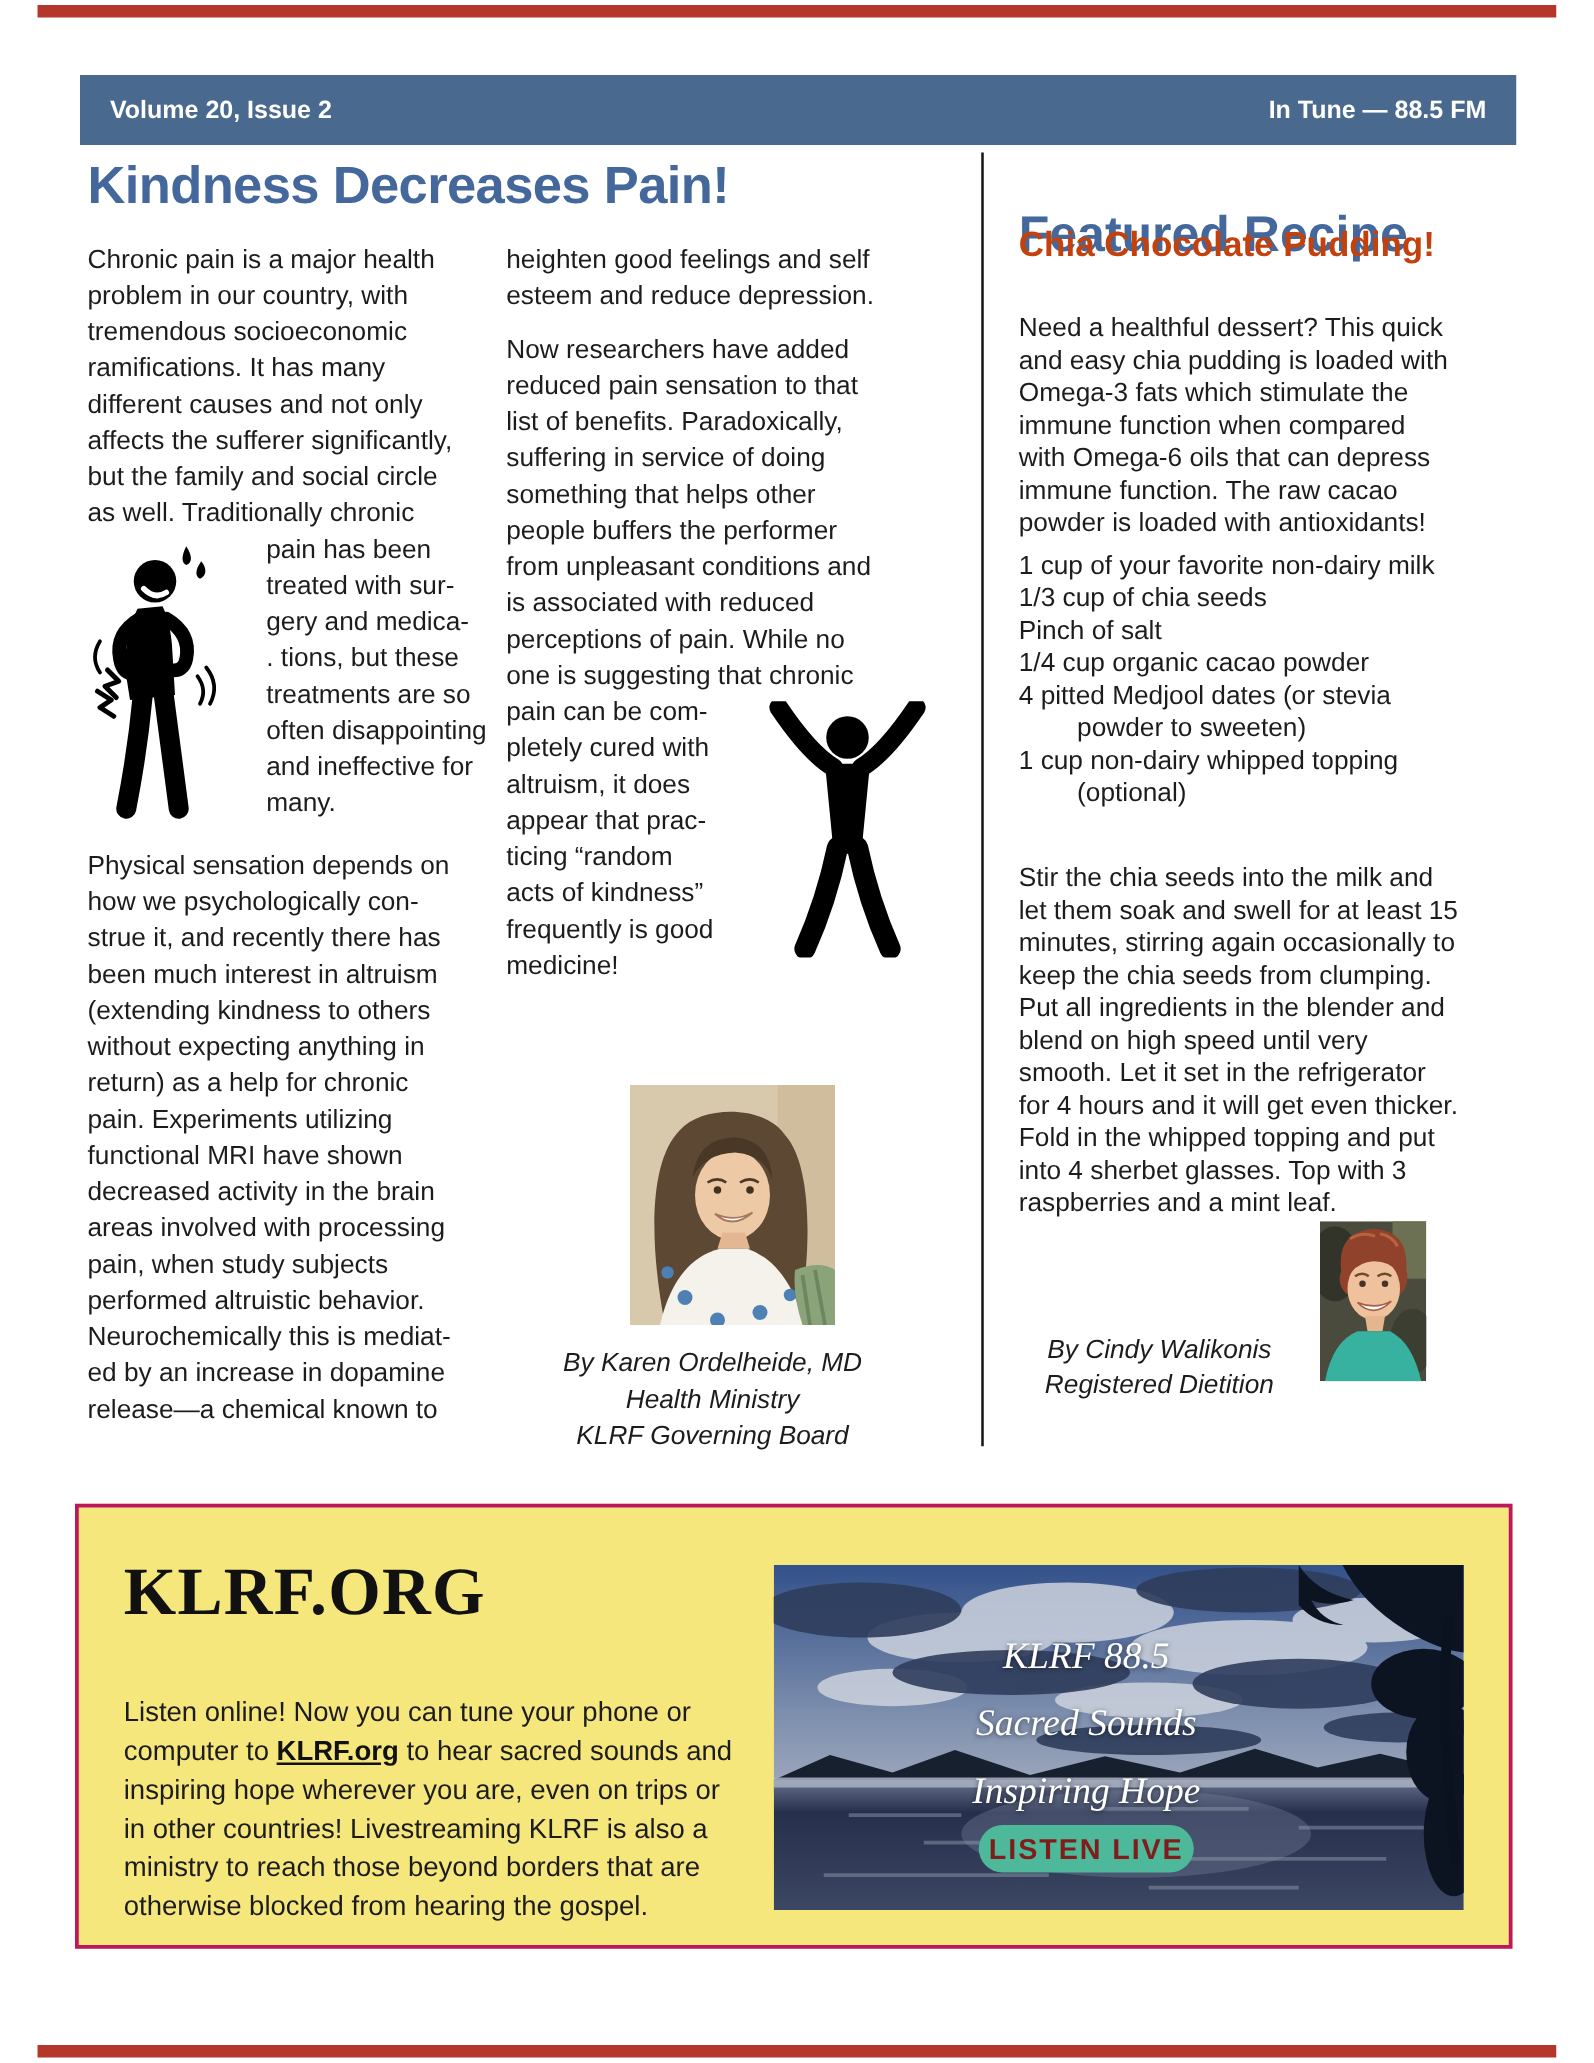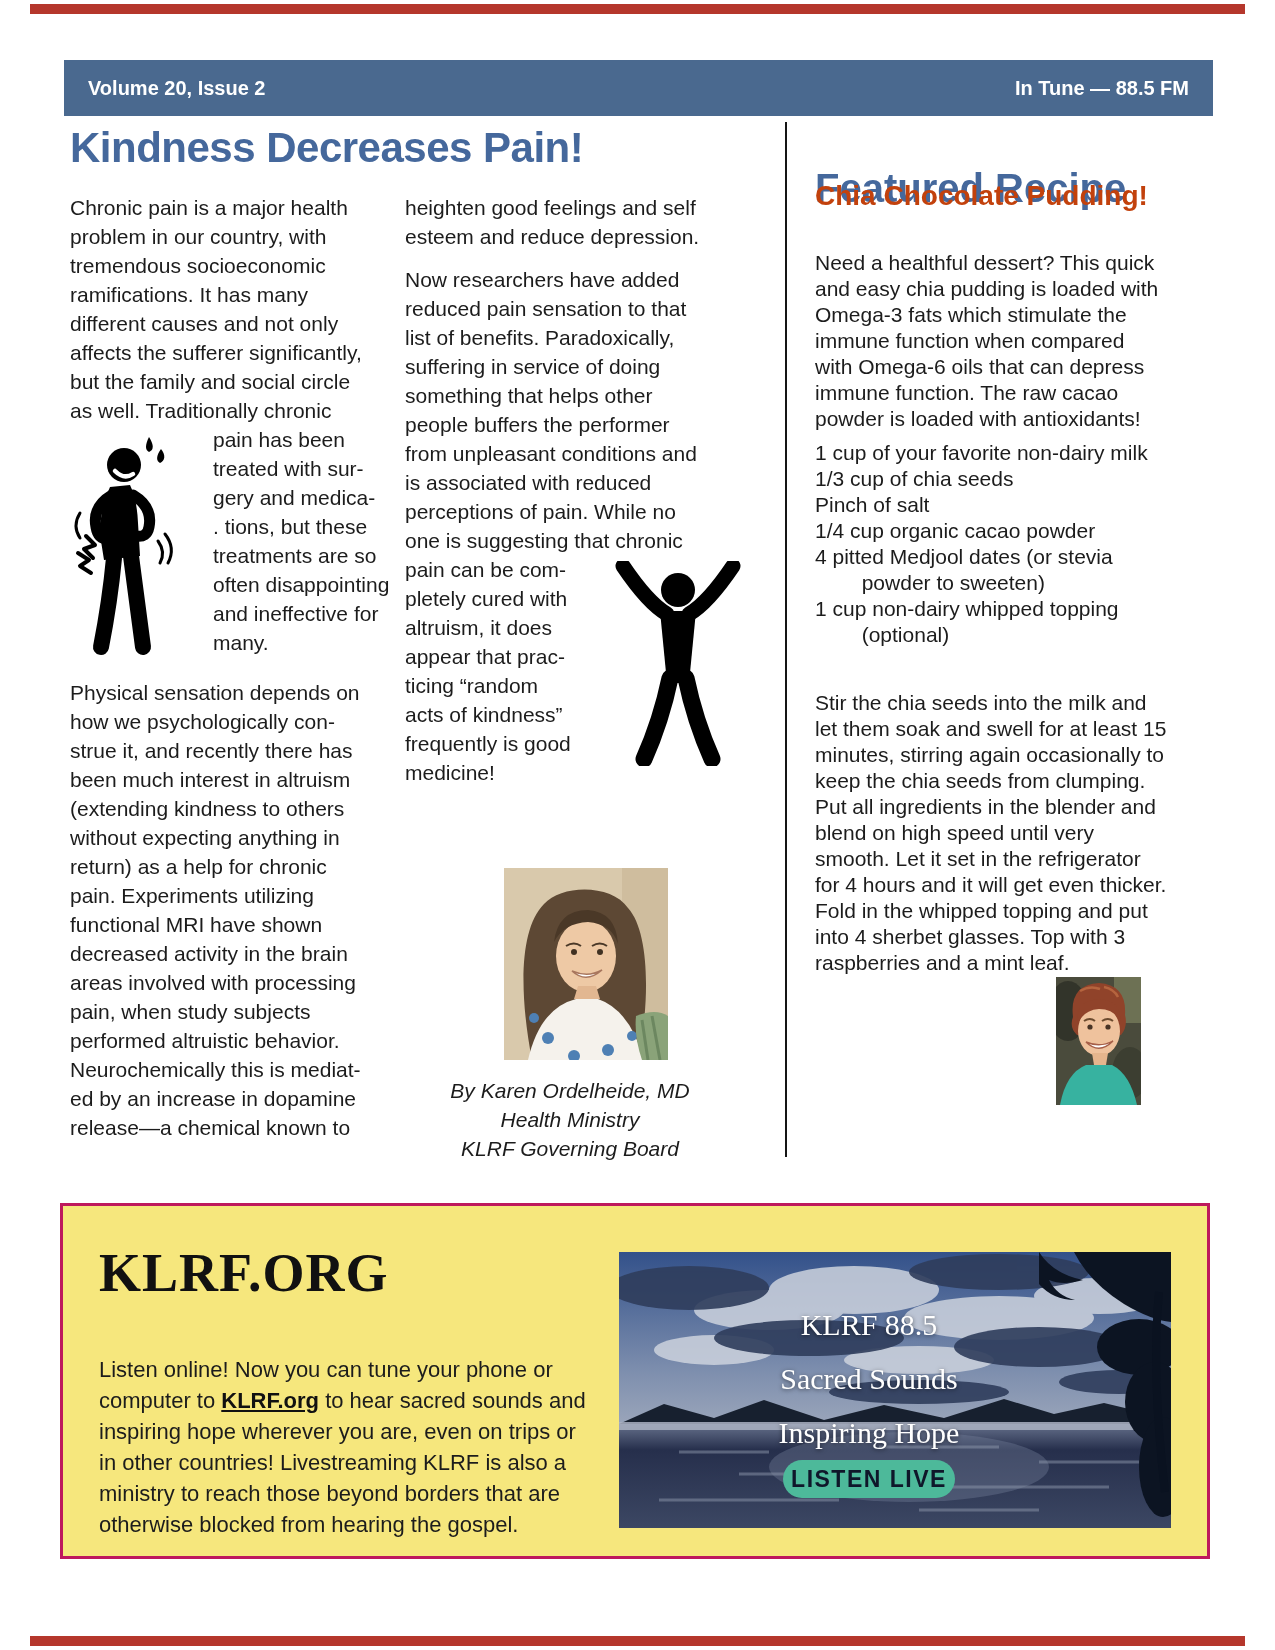--- a/index.html
+++ b/index.html
@@ -38,27 +38,27 @@
   .promo{position:absolute;left:60px;top:1203px;width:1150px;height:356px;background:#f6e77d;
          border:3px solid #be185d;box-sizing:border-box;}
   .promo-title{position:absolute;left:36px;top:36px;font-family:"Liberation Serif","DejaVu Serif",serif;
                font-weight:bold;font-size:54px;letter-spacing:1px;color:#111;}
   .promo-text{position:absolute;left:36px;top:148px;width:520px;font-size:22px;line-height:31px;white-space:pre;}
   .promo-text a{color:#111;font-weight:bold;text-decoration:underline;}
   .lake{position:absolute;left:556px;top:46px;width:552px;height:276px;}
   .lake > svg{position:absolute;left:0;top:0;width:100%;height:100%;display:block;}
   .lake-overlay{position:absolute;left:0;top:0;width:500px;height:100%;}
   .lake-line{position:absolute;width:100%;text-align:center;color:#fff;
-             font-family:"Liberation Serif","DejaVu Serif",serif;font-size:30px;
+             font-family:"Liberation Serif","DejaVu Serif",serif;font-style:italic;font-size:30px;
              text-shadow:0 1px 4px rgba(0,0,0,0.55);}
   .lake-line.l1{top:56px;}
   .lake-line.l2{top:110px;}
   .lake-line.l3{top:164px;}
   .listen-btn{position:absolute;left:50%;transform:translateX(-50%);top:208px;width:172px;height:38px;
-              background:#4db99a;border-radius:19px;color:#0f172a;font-weight:bold;font-size:23px;
+              background:#4db99a;border-radius:19px;color:#7f1d1d;font-weight:bold;font-size:23px;
               letter-spacing:1.5px;display:flex;align-items:center;justify-content:center;cursor:pointer;
               font-family:"Liberation Sans","DejaVu Sans",sans-serif;}
 </style>
 </head>
 <body>
 
 <div class="page">
 
   <div class="accent-rule top"></div>
 
@@ -214,20 +214,22 @@
 minutes, stirring again occasionally to
 keep the chia seeds from clumping.
 Put all ingredients in the blender and
 blend on high speed until very
 smooth. Let it set in the refrigerator
 for 4 hours and it will get even thicker.
 Fold in the whipped topping and put
 into 4 sherbet glasses. Top with 3
 raspberries and a mint leaf.</div>
 
+  <div class="caption cindy-caption">By Cindy Walikonis
+Registered Dietition</div>
   <div class="cindy-photo">
     <svg viewBox="0 0 85 128" preserveAspectRatio="none" xmlns="http://www.w3.org/2000/svg">
       <rect width="85" height="128" fill="#4a4b3c"></rect>
       <ellipse cx="12" cy="34" rx="20" ry="30" fill="#32342a"></ellipse>
       <rect x="58" width="27" height="46" fill="#6d7154"></rect>
       <ellipse cx="74" cy="96" rx="18" ry="26" fill="#3c3e31"></ellipse>
       <path d="M17 40 Q13 8 43 6 Q71 8 69 38 Q72 50 65 58 L21 58 Q13 50 17 40 Z" fill="#90432a"></path>
       <path d="M24 14 q10 -6 20 -2 M48 10 q10 2 14 10" stroke="#b5643e" stroke-width="2.5" fill="none"></path>
       <ellipse cx="43" cy="54" rx="21" ry="25" fill="#efc29d"></ellipse>
       <path d="M22 46 Q18 24 43 22 Q66 24 64 44 Q58 32 43 32 Q28 33 22 46 Z" fill="#90432a"></path>

